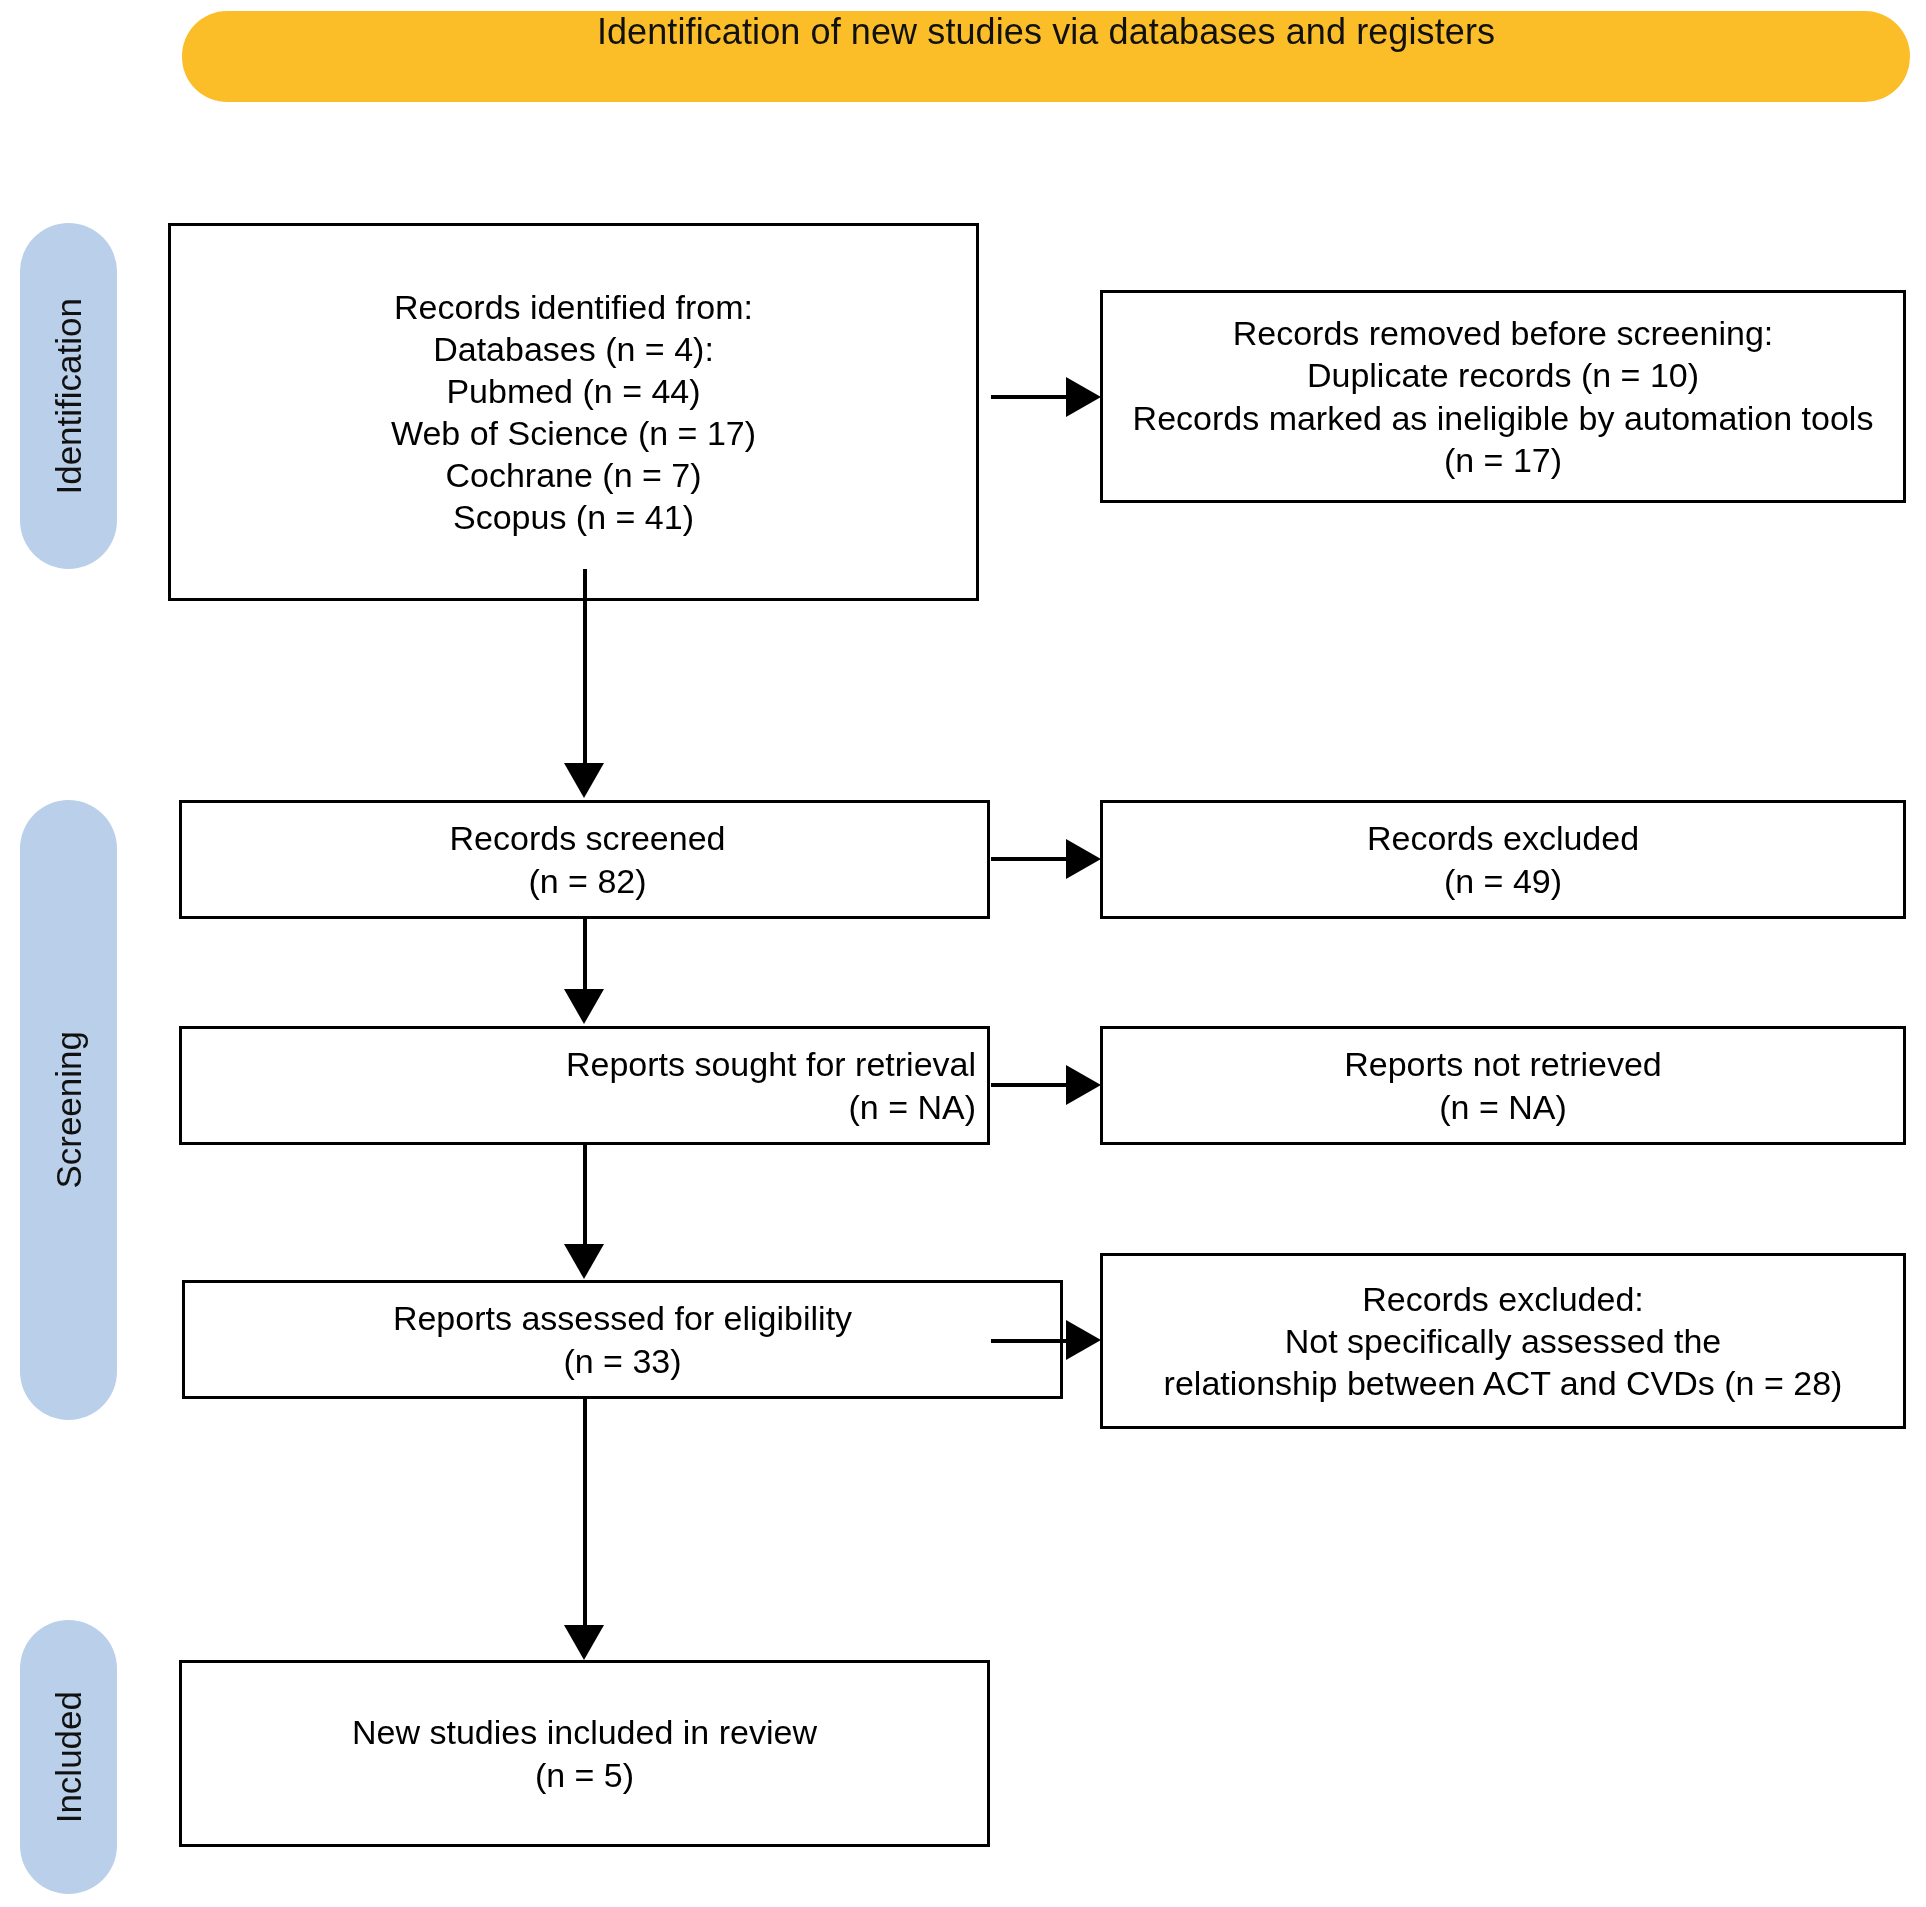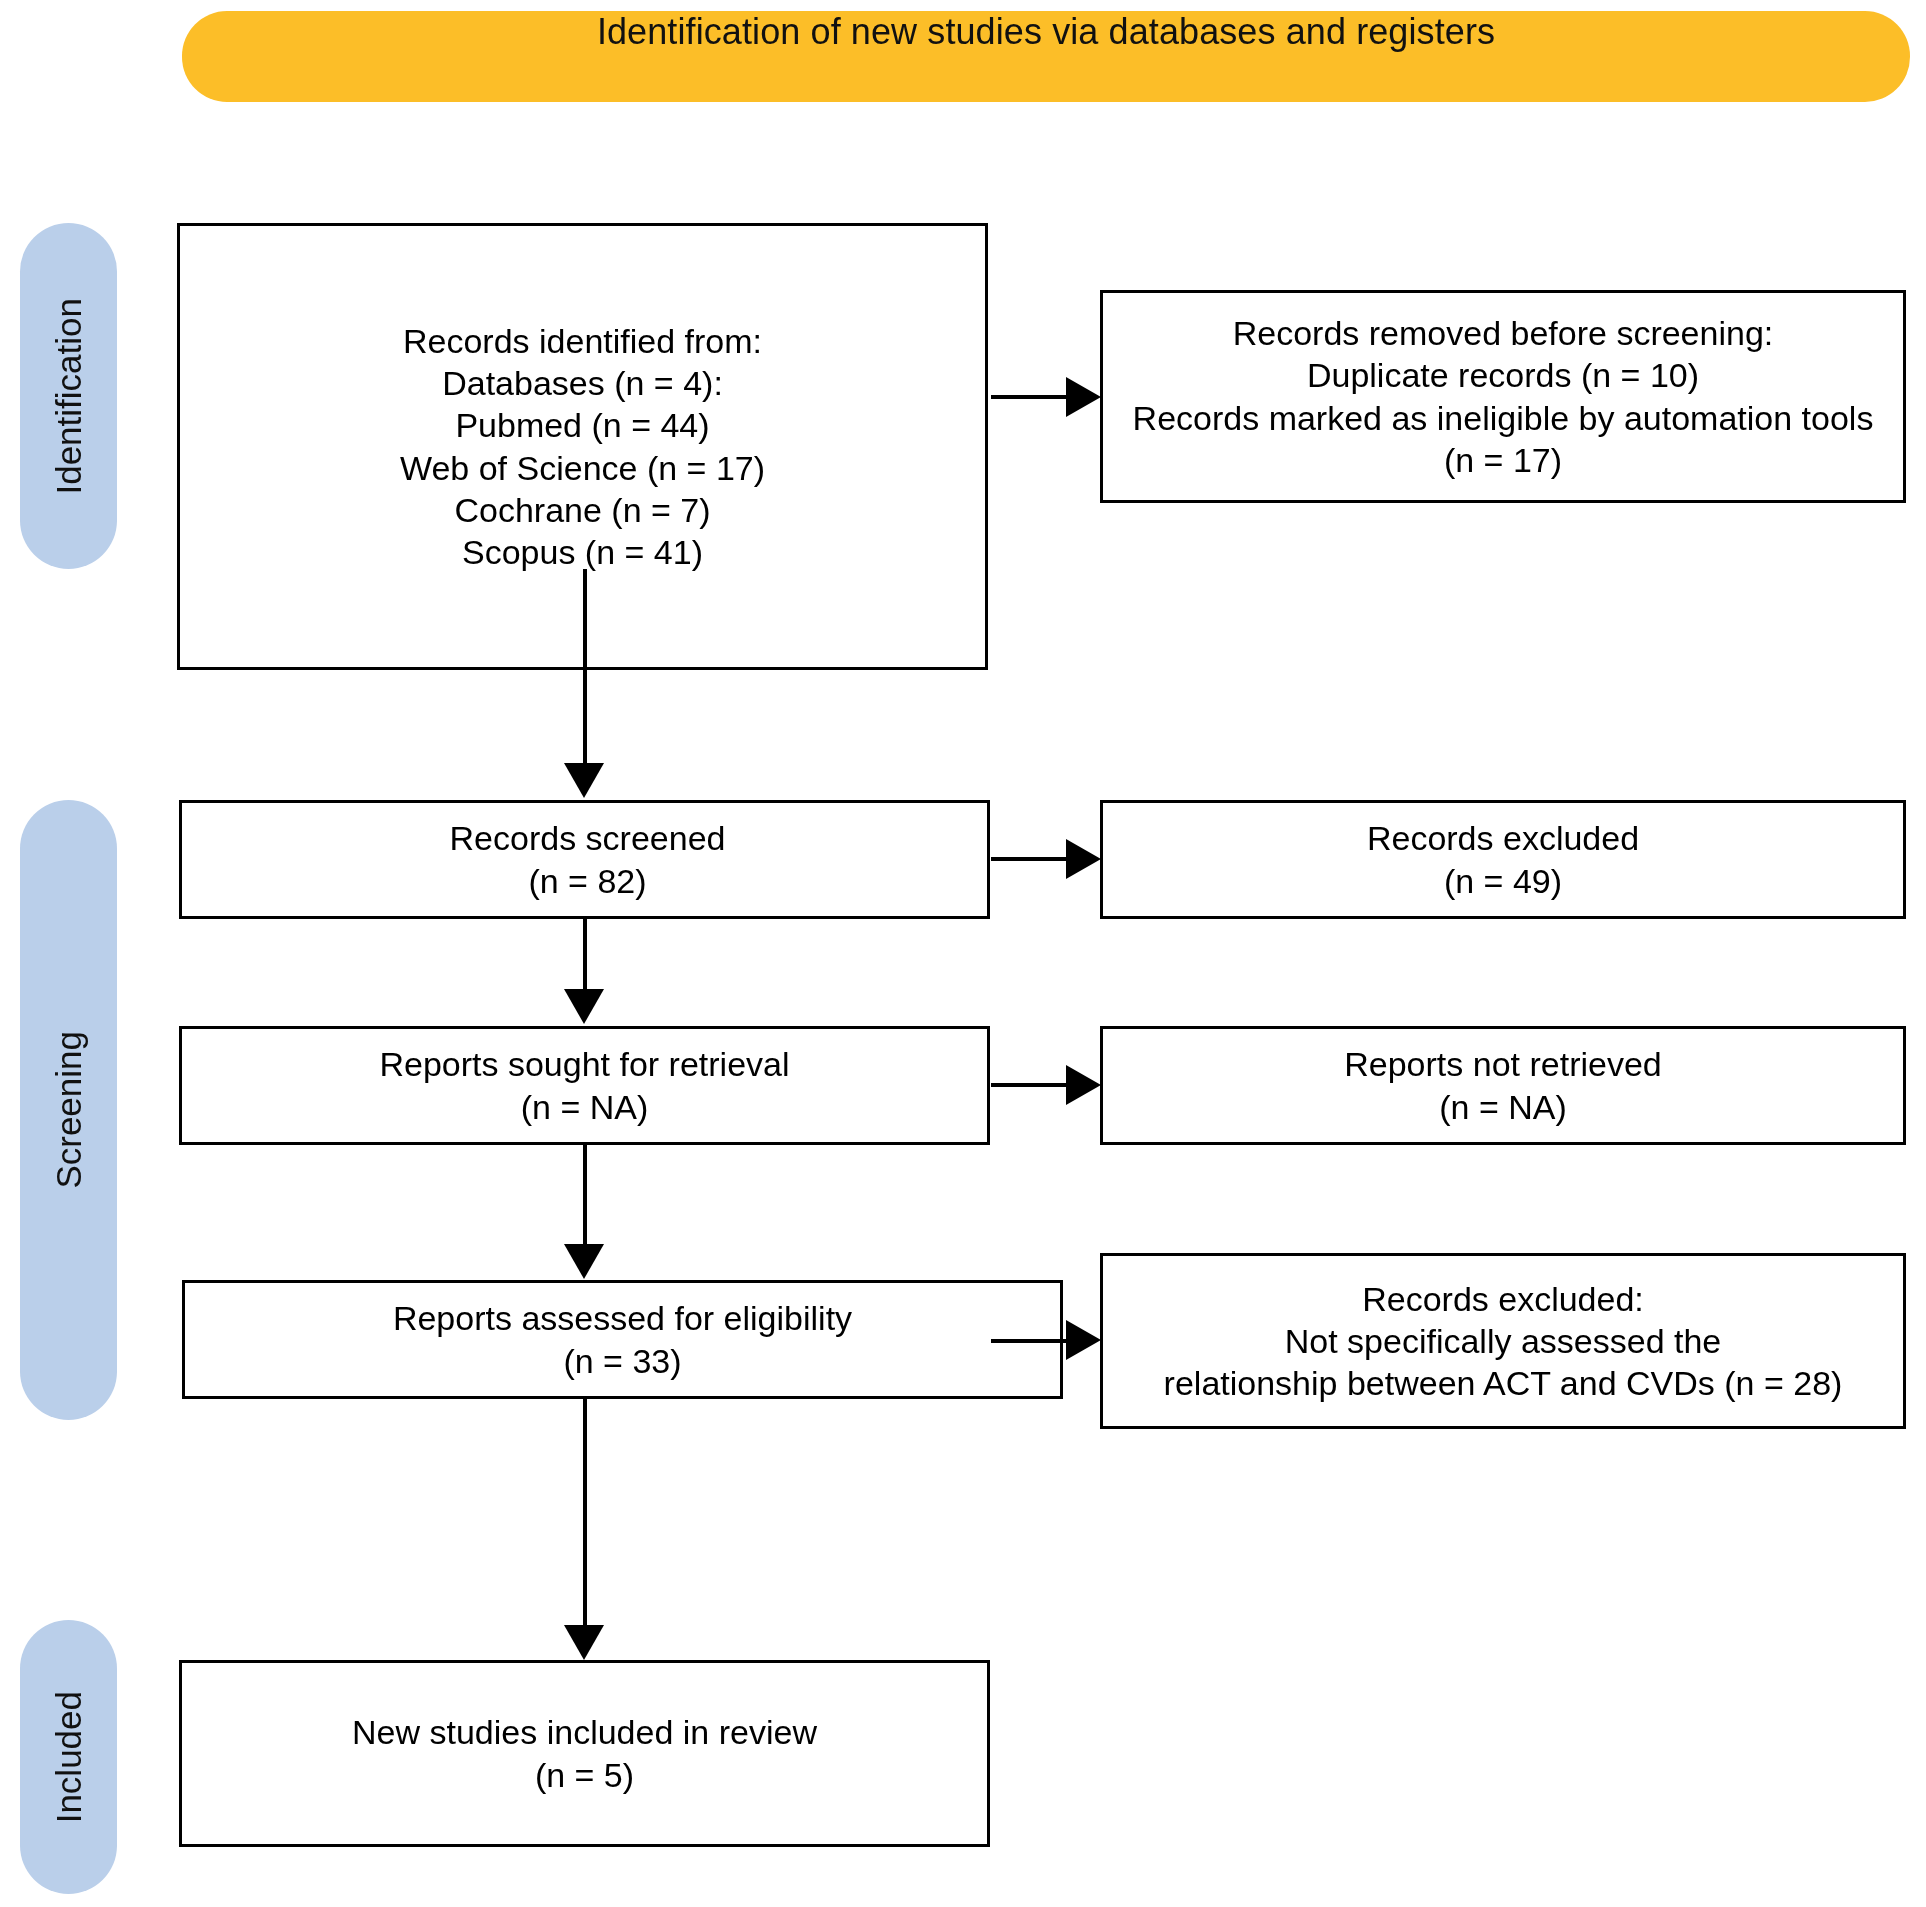--- a/index.html
+++ b/index.html
@@ -79,23 +79,23 @@
   }
   .flow-box .line {
     font-size: 34px;
     line-height: 1.24;
     color: #000000;
     white-space: nowrap;
   }
   .flow-box.wrapbox .line { white-space: normal; }
 
   
-  #box-identified      { left: 177px; top: 223px;  width: 811px; height: 447px; }
+  #box-identified      { left: 168px; top: 223px;  width: 811px; height: 378px; }
   #box-screened        { left: 179px; top: 800px; width: 811px; height: 119px; padding-left: 17px; }
-  #box-sought          { left: 179px; top: 1026px; width: 811px; height: 119px; }
+  #box-sought          { left: 179px; top: 1026px; width: 811px; height: 119px; align-items: flex-end; }
   #box-assessed        { left: 182px; top: 1280px; width: 881px; height: 119px; text-align: right; }
   #box-included        { left: 179px; top: 1660px; width: 811px; height: 187px; }
 
   
   #box-removed         { left: 1100px; top: 290px;  width: 806px; height: 213px; }
   #box-excluded-screen { left: 1100px; top: 800px; width: 806px; height: 119px; }
   #box-not-retrieved   { left: 1100px; top: 1026px; width: 806px; height: 119px; }
   #box-excluded-reports{ left: 1100px; top: 1253px; width: 806px; height: 176px; }
 
   

